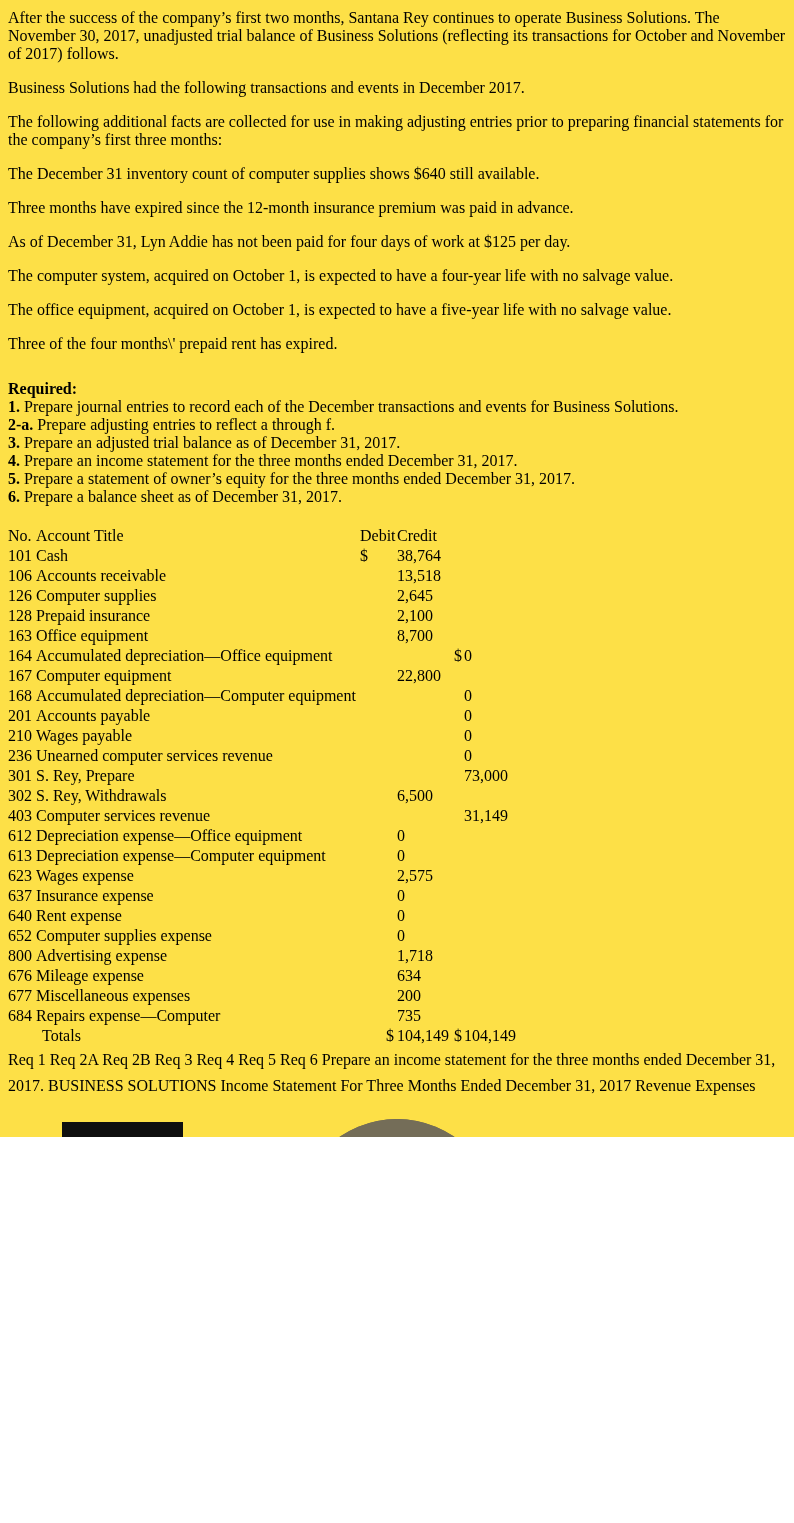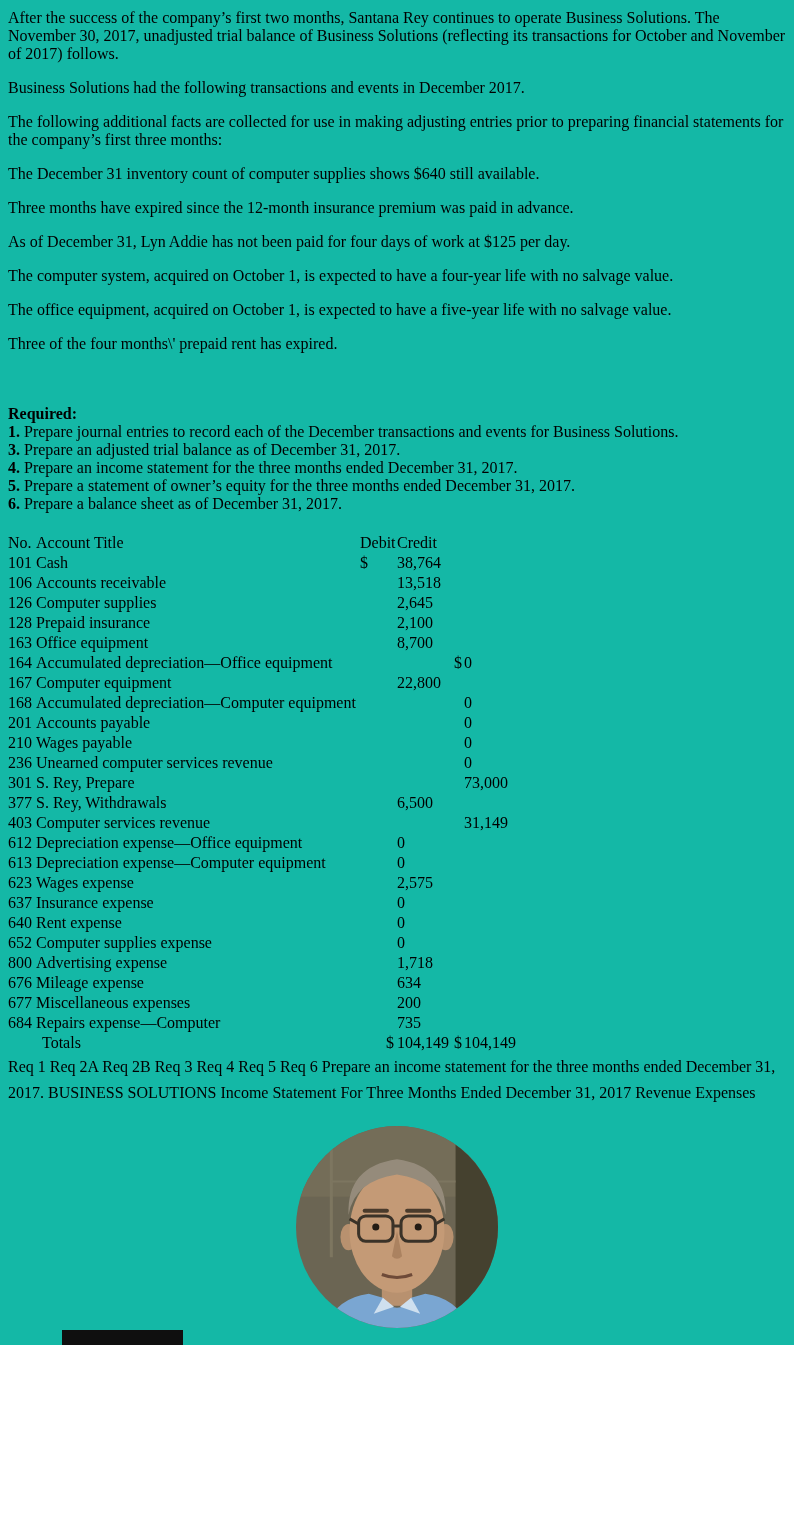--- a/index.html
+++ b/index.html
@@ -1,30 +1,30 @@
 <!DOCTYPE html>
 <html><head>
 <meta charset="utf-8">
 <style>
   html,body{margin:0;padding:0;background:#ffffff;}
   .page{
     position:relative;
-    width:794px;height:1345px;
+    width:794px;height:1137px;
     box-sizing:border-box;
     padding:9px 8px 0 8px;
-    background:#14b8a6;
+    background:#fde047;
     color:#000;
     font-family:"Liberation Serif",serif;
     font-size:16px;
     overflow:hidden;
   }
   .para{margin:16px 0;line-height:18px;}
   .para.first{margin-top:0;}
   .b{font-weight:bold;}
-  .req{margin-top:52px;line-height:18px;}
+  .req{margin-top:27px;line-height:18px;}
   .req-head{font-weight:bold;}
   .req-line .b{margin-right:4px;}
   table.tb{
     border-collapse:collapse;
     table-layout:fixed;
     width:556px;
     margin-top:20px;
   }
   table.tb th, table.tb td{
     padding:0;margin:0;
@@ -73,20 +73,21 @@
   <p class="para">The December 31 inventory count of computer supplies shows $640 still available.</p>
   <p class="para">Three months have expired since the 12-month insurance premium was paid in advance.</p>
   <p class="para">As of December 31, Lyn Addie has not been paid for four days of work at $125 per day.</p>
   <p class="para">The computer system, acquired on October 1, is expected to have a four-year life with no salvage value.</p>
   <p class="para">The office equipment, acquired on October 1, is expected to have a five-year life with no salvage value.</p>
   <p class="para">Three of the four months\' prepaid rent has expired.</p>
 
   <div class="req">
     <div class="req-head">Required:</div>
     <div class="req-line"><span class="b">1.</span><span>Prepare journal entries to record each of the December transactions and events for Business Solutions.</span></div>
+    <div class="req-line"><span class="b">2-a.</span><span>Prepare adjusting entries to reflect a through f.</span></div>
     <div class="req-line"><span class="b">3.</span><span>Prepare an adjusted trial balance as of December 31, 2017.</span></div>
     <div class="req-line"><span class="b">4.</span><span>Prepare an income statement for the three months ended December 31, 2017.</span></div>
     <div class="req-line"><span class="b">5.</span><span>Prepare a statement of owner’s equity for the three months ended December 31, 2017.</span></div>
     <div class="req-line"><span class="b">6.</span><span>Prepare a balance sheet as of December 31, 2017.</span></div>
   </div>
 
   <table class="tb">
     <colgroup>
       <col style="width:28px">
         <col style="width:324px">
@@ -196,21 +197,21 @@
         </tr>
         <tr>
           <td class="c-no">301</td>
           <td class="c-title">S. Rey, Prepare</td>
           <td class="c-dsym"></td>
           <td class="c-debit"></td>
           <td class="c-csym"></td>
           <td class="c-credit">73,000</td>
         </tr>
         <tr>
-          <td class="c-no">377</td>
+          <td class="c-no">302</td>
           <td class="c-title">S. Rey, Withdrawals</td>
           <td class="c-dsym"></td>
           <td class="c-debit">6,500</td>
           <td class="c-csym"></td>
           <td class="c-credit"></td>
         </tr>
         <tr>
           <td class="c-no">403</td>
           <td class="c-title">Computer services revenue</td>
           <td class="c-dsym"></td>

